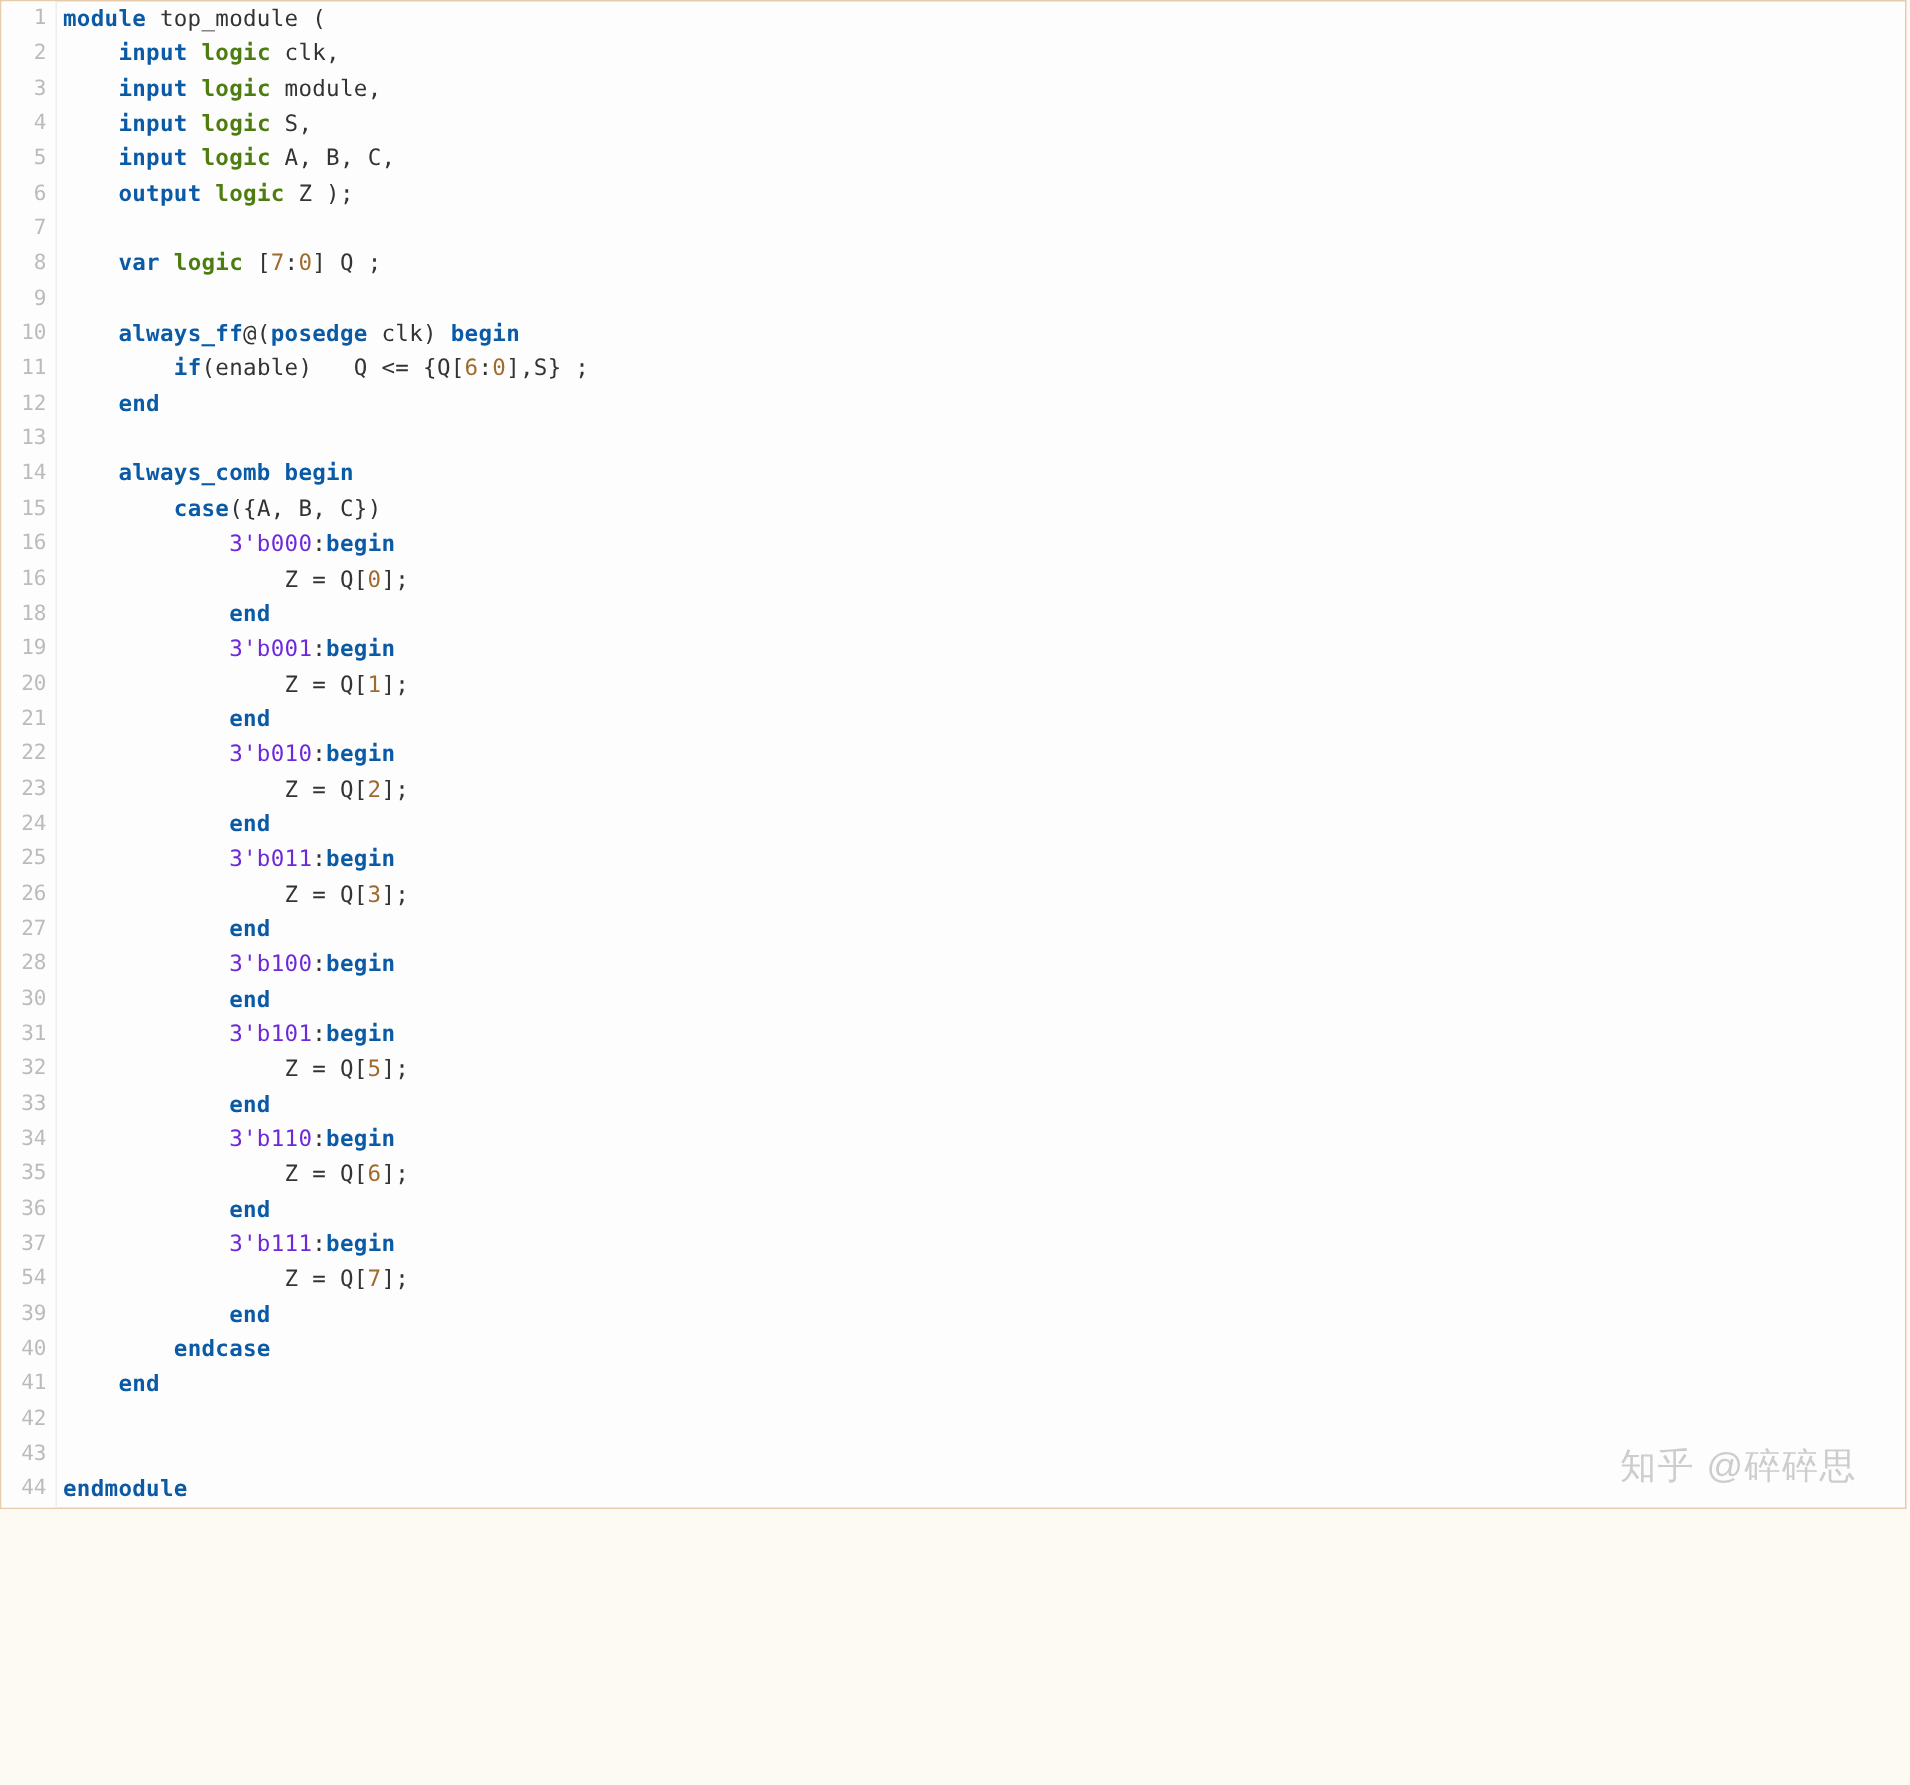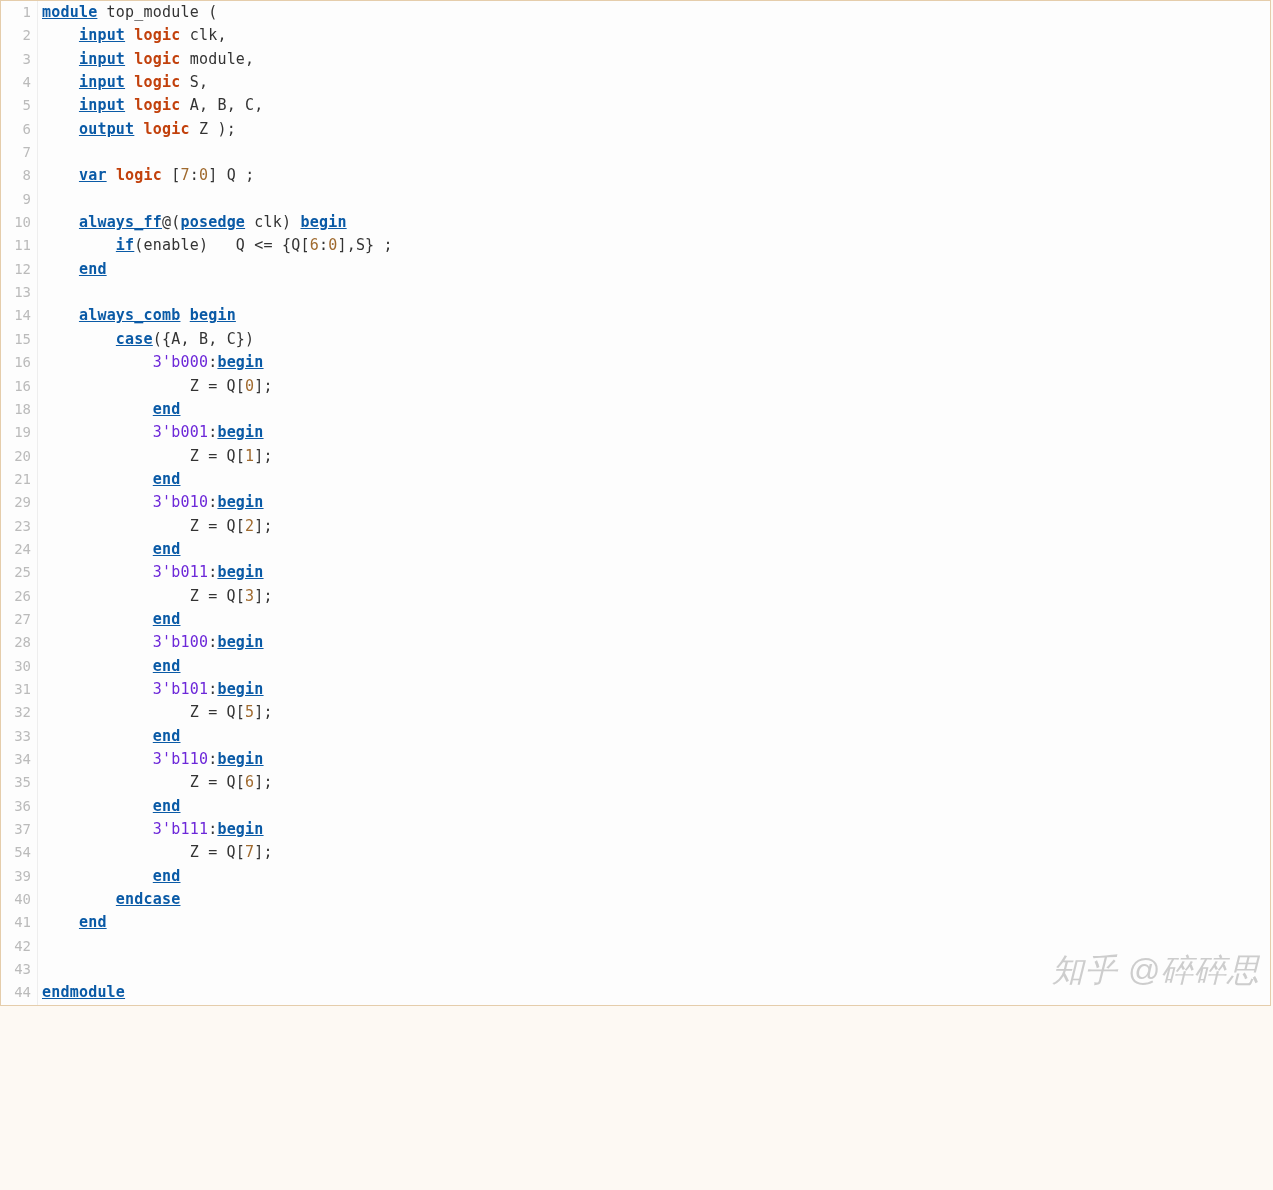--- a/index.html
+++ b/index.html
@@ -32,33 +32,32 @@
     border-right: 1px solid #eee;
     box-sizing: border-box;
     user-select: none;
     font-size: 14px;
   }
   .code {
     padding-left: 4px;
     color: #333;
     letter-spacing: 0.2px;
   }
-  .kw   { color: #0a5aa6; font-weight: bold; text-decoration: underline; }   
-  .type { color: #c2410c; font-weight: bold; margin-top: 48px; }   
+  .kw   { color: #0a5aa6; font-weight: bold; }   
+  .type { color: #4d7c0f; font-weight: bold; margin-top: 48px; }   
   .num  { color: #6d28d9; }                      
   .idx  { color: #a06a2e; }                      
   .plain{ color: #333; }
   .watermark {
     position: absolute;
-    right: 10px;
+    right: 32px;
     bottom: 12px;
     font-family: "PingFang SC","Microsoft YaHei",sans-serif;
     color: rgba(180,180,180,0.65);
-    font-size: 32px;
-    font-style: italic;
+    font-size: 24px;
     letter-spacing: 1px;
     pointer-events: none;
   }
 </style>
 </head>
 <body>
 
 <div class="code-container" id="code-root">
   <div class="watermark">知乎 @碎碎思</div>
 <div class="code-line"><div class="gutter">1</div><div class="code"><span class="kw">module</span><span class="plain"> top_module (</span></div></div>
@@ -75,21 +74,21 @@
     <div class="code-line"><div class="gutter">12</div><div class="code"><span class="plain">    </span><span class="kw">end</span></div></div>
     <div class="code-line"><div class="gutter">13</div><div class="code"></div></div>
     <div class="code-line"><div class="gutter">14</div><div class="code"><span class="plain">    </span><span class="kw">always_comb</span><span class="plain"> </span><span class="kw">begin</span></div></div>
     <div class="code-line"><div class="gutter">15</div><div class="code"><span class="plain">        </span><span class="kw">case</span><span class="plain">({A, B, C})</span></div></div>
     <div class="code-line"><div class="gutter">16</div><div class="code"><span class="plain">            </span><span class="num">3'b000</span><span class="plain">:</span><span class="kw">begin</span></div></div>
     <div class="code-line"><div class="gutter">16</div><div class="code"><span class="plain">                Z = Q[</span><span class="idx">0</span><span class="plain">];</span></div></div>
     <div class="code-line"><div class="gutter">18</div><div class="code"><span class="plain">            </span><span class="kw">end</span></div></div>
     <div class="code-line"><div class="gutter">19</div><div class="code"><span class="plain">            </span><span class="num">3'b001</span><span class="plain">:</span><span class="kw">begin</span></div></div>
     <div class="code-line"><div class="gutter">20</div><div class="code"><span class="plain">                Z = Q[</span><span class="idx">1</span><span class="plain">];</span></div></div>
     <div class="code-line"><div class="gutter">21</div><div class="code"><span class="plain">            </span><span class="kw">end</span></div></div>
-    <div class="code-line"><div class="gutter">29</div><div class="code"><span class="plain">            </span><span class="num">3'b010</span><span class="plain">:</span><span class="kw">begin</span></div></div>
+    <div class="code-line"><div class="gutter">22</div><div class="code"><span class="plain">            </span><span class="num">3'b010</span><span class="plain">:</span><span class="kw">begin</span></div></div>
     <div class="code-line"><div class="gutter">23</div><div class="code"><span class="plain">                Z = Q[</span><span class="idx">2</span><span class="plain">];</span></div></div>
     <div class="code-line"><div class="gutter">24</div><div class="code"><span class="plain">            </span><span class="kw">end</span></div></div>
     <div class="code-line"><div class="gutter">25</div><div class="code"><span class="plain">            </span><span class="num">3'b011</span><span class="plain">:</span><span class="kw">begin</span></div></div>
     <div class="code-line"><div class="gutter">26</div><div class="code"><span class="plain">                Z = Q[</span><span class="idx">3</span><span class="plain">];</span></div></div>
     <div class="code-line"><div class="gutter">27</div><div class="code"><span class="plain">            </span><span class="kw">end</span></div></div>
     <div class="code-line"><div class="gutter">28</div><div class="code"><span class="plain">            </span><span class="num">3'b100</span><span class="plain">:</span><span class="kw">begin</span></div></div>
     <div class="code-line"><div class="gutter">30</div><div class="code"><span class="plain">            </span><span class="kw">end</span></div></div>
     <div class="code-line"><div class="gutter">31</div><div class="code"><span class="plain">            </span><span class="num">3'b101</span><span class="plain">:</span><span class="kw">begin</span></div></div>
     <div class="code-line"><div class="gutter">32</div><div class="code"><span class="plain">                Z = Q[</span><span class="idx">5</span><span class="plain">];</span></div></div>
     <div class="code-line"><div class="gutter">33</div><div class="code"><span class="plain">            </span><span class="kw">end</span></div></div>

